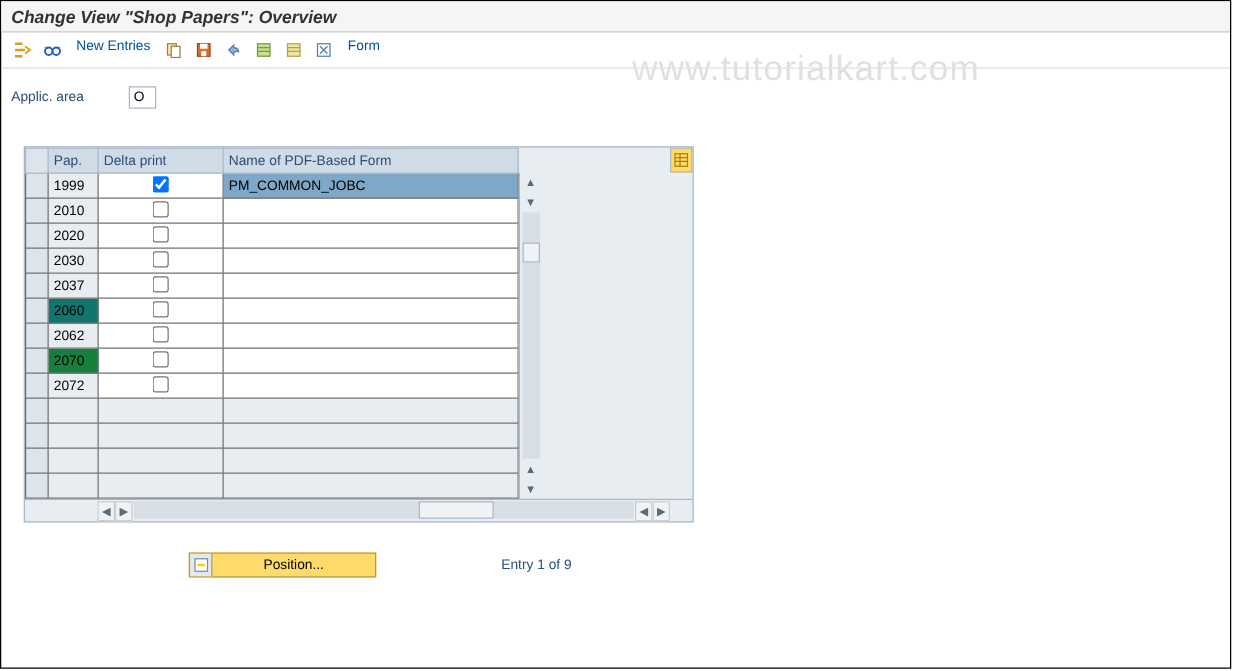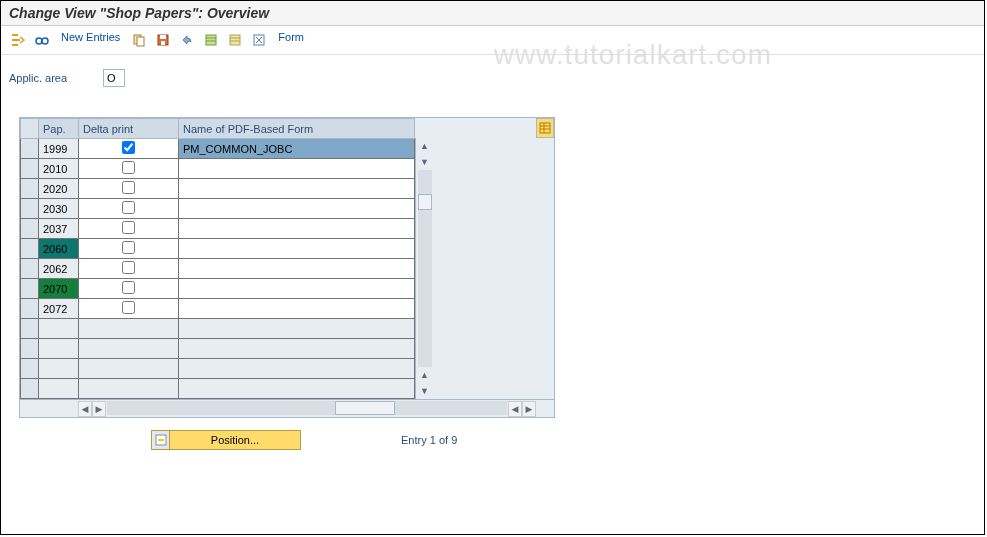--- a/index.html
+++ b/index.html
@@ -191,21 +191,21 @@
     }
     .hscroll-thumb {
       position: absolute;
       left: 228px;
       width: 60px;
       height: 14px;
       background: #f0f3f6;
       border: 1px solid #a9b8c8;
     }
     .footer-area {
-      margin-top: 12px;
+      margin-top: 24px;
       margin-left: 150px;
       display: flex;
       align-items: center;
       gap: 100px;
     }
     .position-btn {
       display: flex;
       align-items: center;
       background: #ffdb6b;
       border: 1px solid #b89a3c;
@@ -226,21 +226,21 @@
       flex: 1;
       text-align: center;
       color: #000;
     }
     .entry-text {
       color: #2a4d7a;
     }
     .watermark {
       position: absolute;
       top: 38px;
-      right: 212px;
+      right: 200px;
       font-size: 28px;
       color: #e0e0e0;
       font-weight: 300;
       letter-spacing: 1px;
       pointer-events: none;
     }
   </style>
 </head>
 <body>
 

